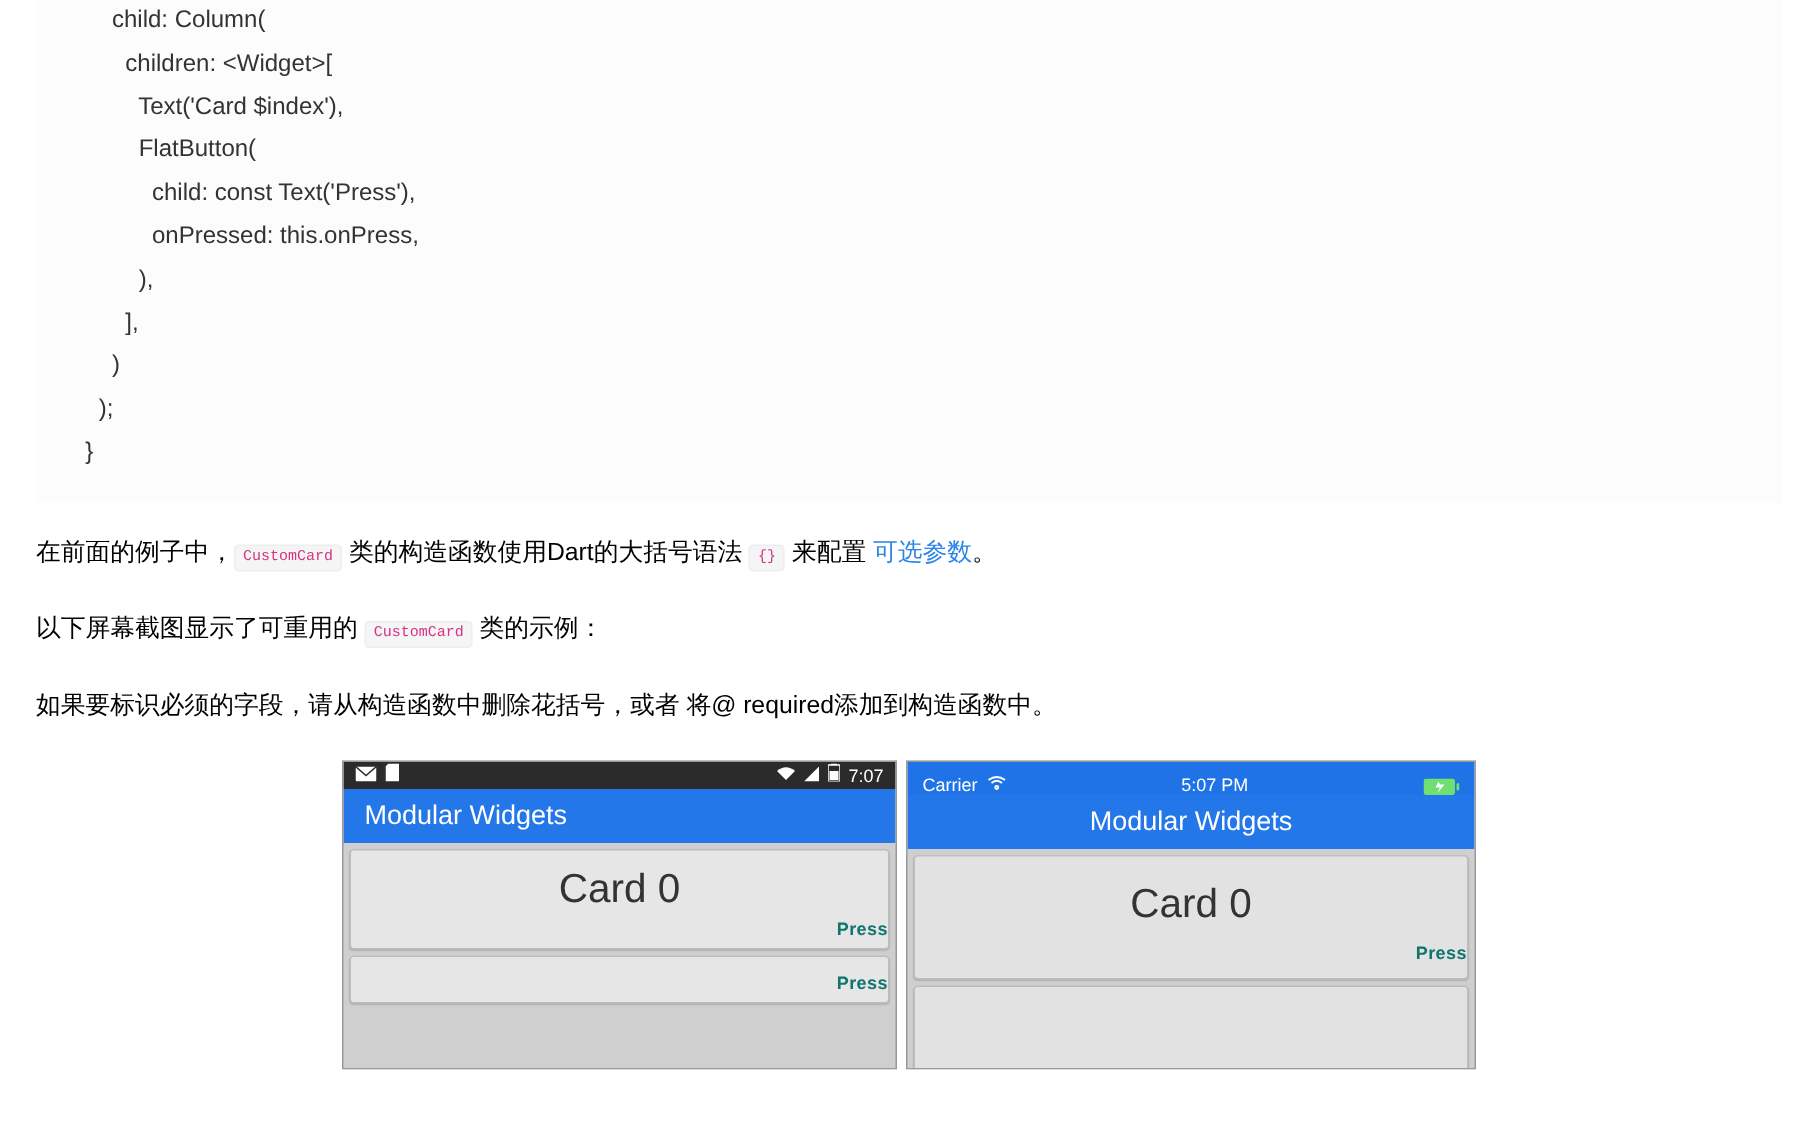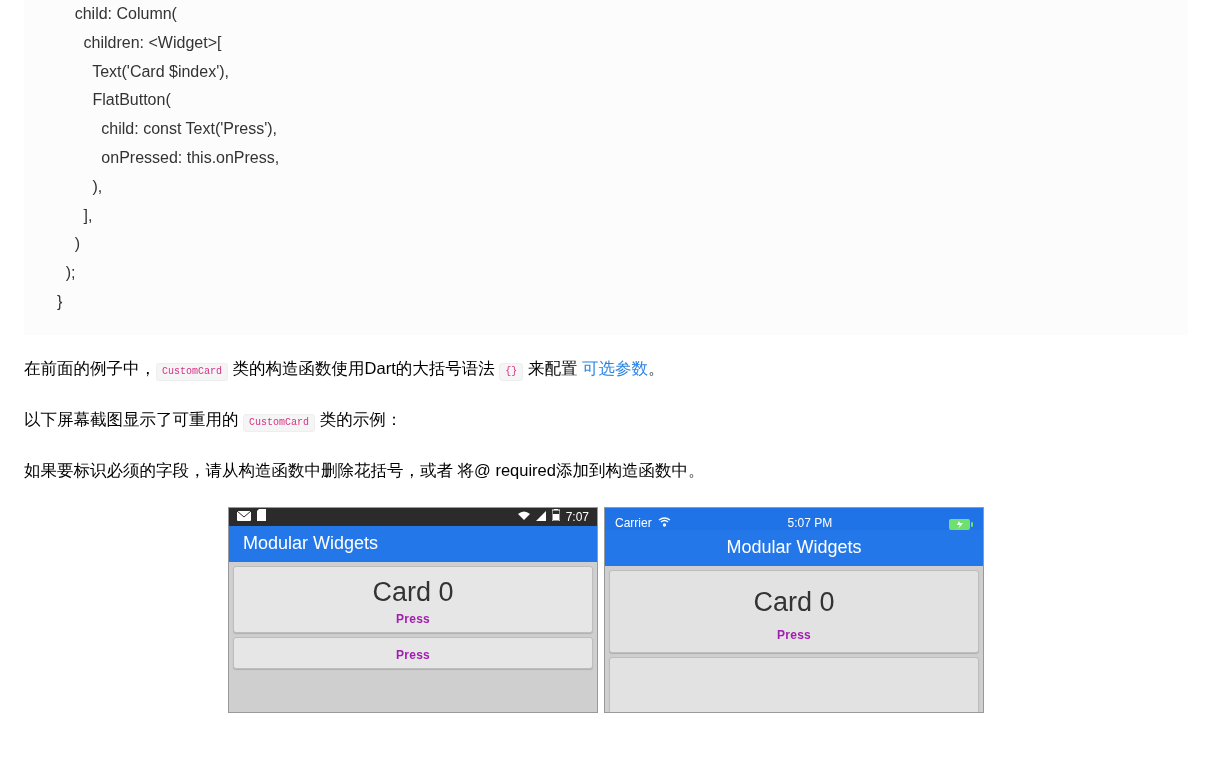--- a/index.html
+++ b/index.html
@@ -17,21 +17,21 @@
   .statusbar-android{background:#2b2b2b;color:#fff;height:18px;display:flex;align-items:center;justify-content:space-between;padding:0 8px;font-size:12px;}
   .sb-left,.sb-right{display:flex;gap:6px;align-items:center;}
   .statusbar-ios{background:#1f73e6;color:#fff;height:22px;display:flex;align-items:flex-end;justify-content:space-between;padding:0 10px;font-size:12px;}
   .battery{display:inline-flex;align-items:center;gap:4px;color:#6fe06f;}
   .appbar{background:#2377e8;color:#fff;height:36px;display:flex;align-items:center;font-size:18px;font-weight:500;}
   .appbar.android{padding-left:14px;}
   .appbar.ios{justify-content:center;}
   .card{background:#e6e6e6;border:1px solid #bdbdbd;border-radius:3px;margin:4px;padding:8px 0 6px;text-align:center;box-shadow:0 1px 1px rgba(0,0,0,.15);}
   .card.ios{background:#e2e2e2;}
   .card-title{font-size:27px;color:#333;margin:2px 0 4px;font-weight:400;}
-  .press-btn{color:#a21caf;font-size:12px;font-weight:600;letter-spacing:.3px;margin-top:2px;}
+  .press-btn{color:#0f766e;font-size:12px;font-weight:600;letter-spacing:.3px;margin-top:2px;text-align:right;}
   .cut{overflow:hidden;}
 </style>
 </head>
 <body>
 
 <div class="wrap">
 
   <div class="content">
 
     <div class="codeblock"><span>      child: Column(</span>

